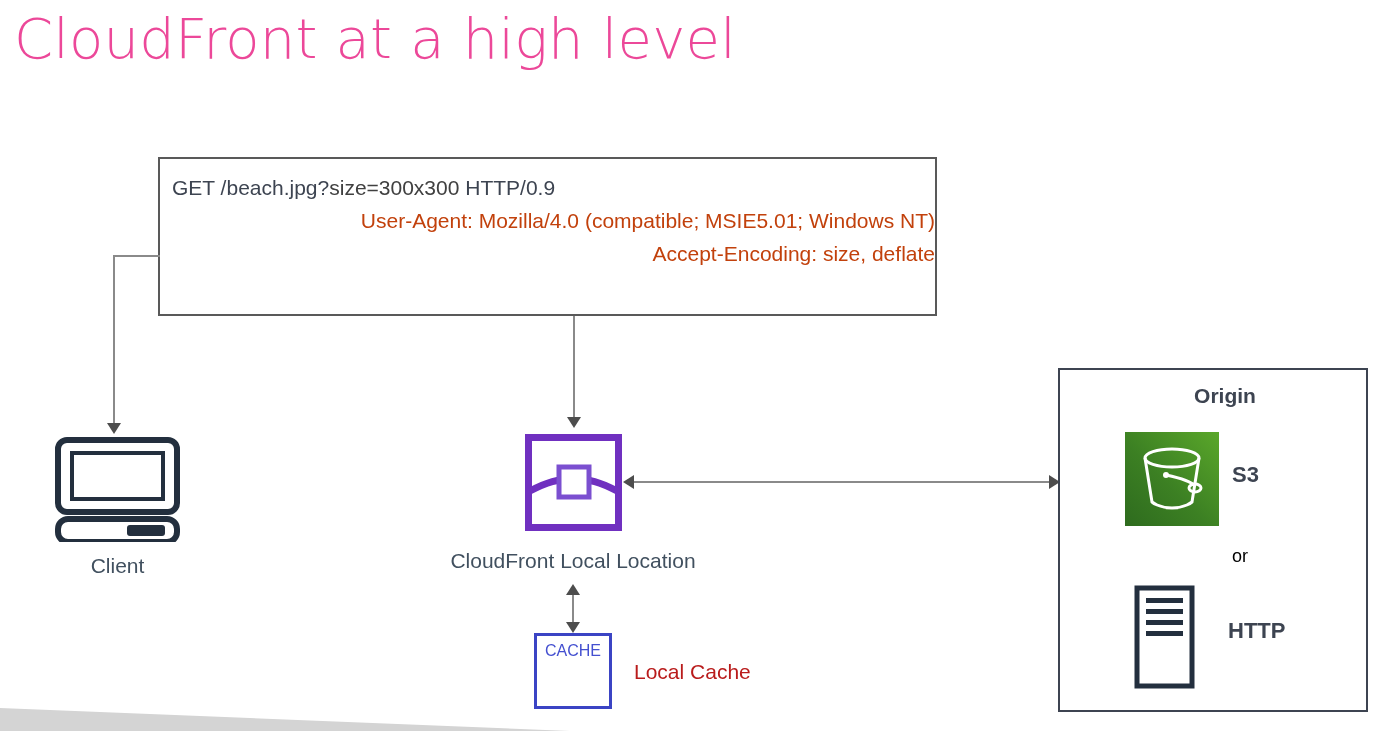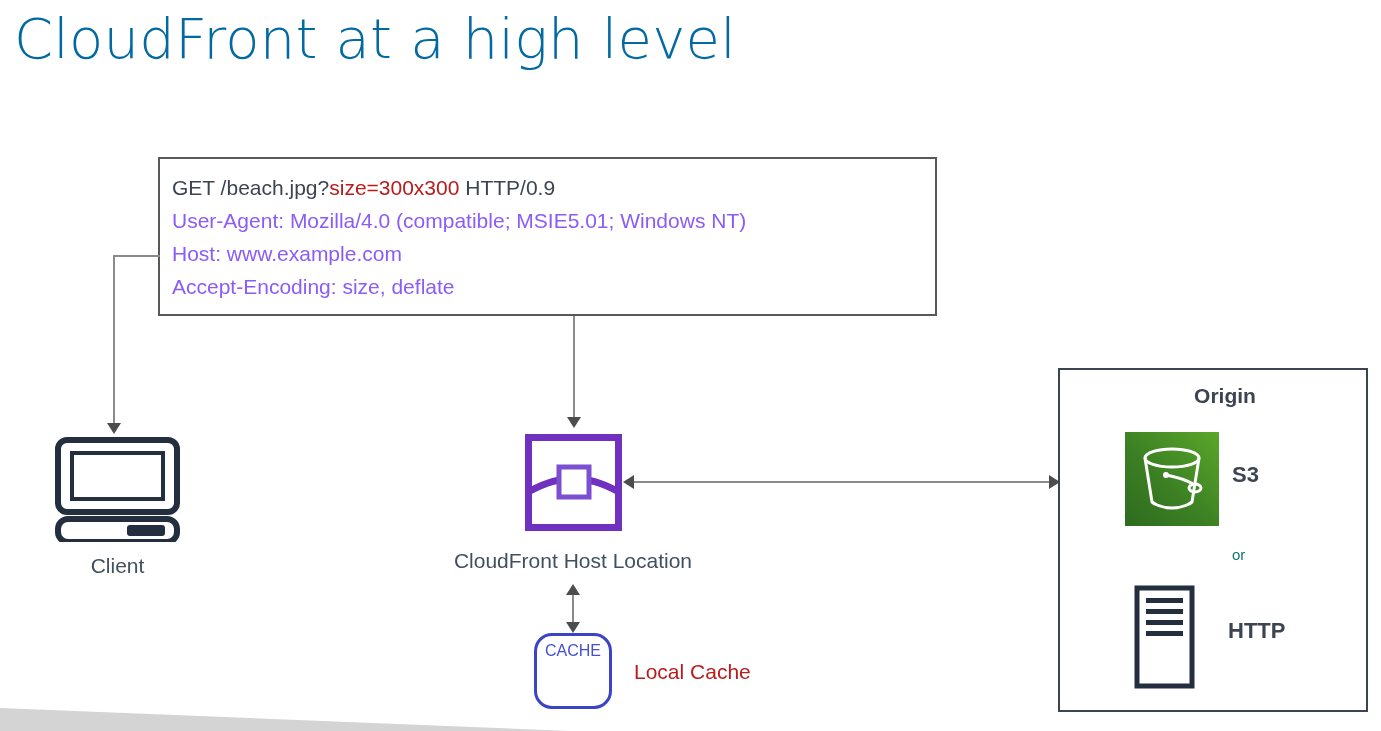--- a/index.html
+++ b/index.html
@@ -20,21 +20,21 @@
   }
 
   
   .slide-title {
     position: absolute;
     left: 14px;
     top: 6px;
     font-size: 56px;
     font-weight: 300;
     letter-spacing: 0.2px;
-    color: #0369a1;
+    color: #ec4899;
     font-family: "DejaVu Sans", sans-serif;
     white-space: nowrap;
   }
 
   
   .request-box {
     position: absolute;
     left: 158px;
     top: 157px;
     width: 779px;
@@ -44,22 +44,22 @@
     box-sizing: border-box;
     padding: 12px 0 0 12px;
   }
   .req-line {
     font-size: 21px;
     line-height: 33px;
     white-space: nowrap;
     font-family: "Liberation Sans", sans-serif;
   }
   .req-dark  { color: #3d4451; }
-  .req-blue  { color: #b91c1c; }
-  .req-green { color: #8b5cf6; }
+  .req-blue  { color: #404040; }
+  .req-green { color: #c2410c; text-align: right; }
 
   
   .line-v {
     position: absolute;
     width: 2px;
     background: #8a8a8a;
   }
   .line-h {
     position: absolute;
     height: 2px;
@@ -143,21 +143,21 @@
   }
 
   
   .cache-box {
     position: absolute;
     left: 534px;
     top: 633px;
     width: 78px;
     height: 76px;
     border: 3px solid #3b44c4;
-    border-radius: 18px;
+    border-radius: 0;
     background: #ffffff;
     box-sizing: border-box;
   }
   .cache-text {
     position: absolute;
     left: 0; right: 0;
     top: 6px;
     text-align: center;
     font-size: 16px;
     color: #4450d0;
@@ -206,22 +206,22 @@
     left: 1232px;
     top: 462px;
     font-size: 22px;
     font-weight: bold;
     color: #3d4451;
   }
   .or-label {
     position: absolute;
     left: 1232px;
     top: 546px;
-    font-size: 15px;
-    color: #0f766e;
+    font-size: 18px;
+    color: #000000;
   }
   .http-icon {
     position: absolute;
     left: 1134px;
     top: 585px;
     width: 61px;
     height: 104px;
   }
   .http-label {
     position: absolute;
@@ -248,21 +248,20 @@
 
 <div id="slide">
 
   <div class="slide-title">CloudFront at a high level</div>
 
   <div class="request-box">
     <div class="req-line">
       <span class="req-dark">GET /beach.jpg?</span><span class="req-blue">size=300x300</span><span class="req-dark"> HTTP/0.9</span>
     </div>
     <div class="req-line req-green">User-Agent: Mozilla/4.0 (compatible; MSIE5.01; Windows NT)</div>
-    <div class="req-line req-green">Host: www.example.com</div>
     <div class="req-line req-green">Accept-Encoding: size, deflate</div>
   </div>
 
   <div class="line-h" style="left:113px; top:255px; width:47px;"></div>
   <div class="line-v" style="left:113px; top:255px; height:170px;"></div>
   <div class="arrow-down" style="left:107px; top:423px;"></div>
 
   <div class="line-v" style="left:573px; top:316px; height:103px;"></div>
   <div class="arrow-down" style="left:567px; top:417px;"></div>
 
@@ -276,21 +275,21 @@
   </div>
   <div class="client-label">Client</div>
 
   <div class="edge-icon">
     <svg width="97" height="97" viewBox="0 0 97 97" xmlns="http://www.w3.org/2000/svg">
       <rect x="3.5" y="3.5" width="90" height="90" fill="#ffffff" stroke="#7030c0" stroke-width="7"></rect>
       <path d="M5 57 C 22 48, 33 45, 48.5 45 C 64 45, 75 48, 92 57" fill="none" stroke="#7030c0" stroke-width="7"></path>
       <rect x="34" y="33" width="30" height="30" fill="#ffffff" stroke="#7b4fd0" stroke-width="5"></rect>
     </svg>
   </div>
-  <div class="edge-label">CloudFront Host Location</div>
+  <div class="edge-label">CloudFront Local Location</div>
 
   <div class="line-h" style="left:634px; top:481px; width:424px;"></div>
   <div class="arrow-left" style="left:623px; top:475px;"></div>
   <div class="arrow-right" style="left:1049px; top:475px;"></div>
 
   <div class="line-v" style="left:572px; top:592px; height:38px;"></div>
   <div class="arrow-up" style="left:566px; top:584px;"></div>
   <div class="arrow-down" style="left:566px; top:622px;"></div>
 
   <div class="cache-box">

